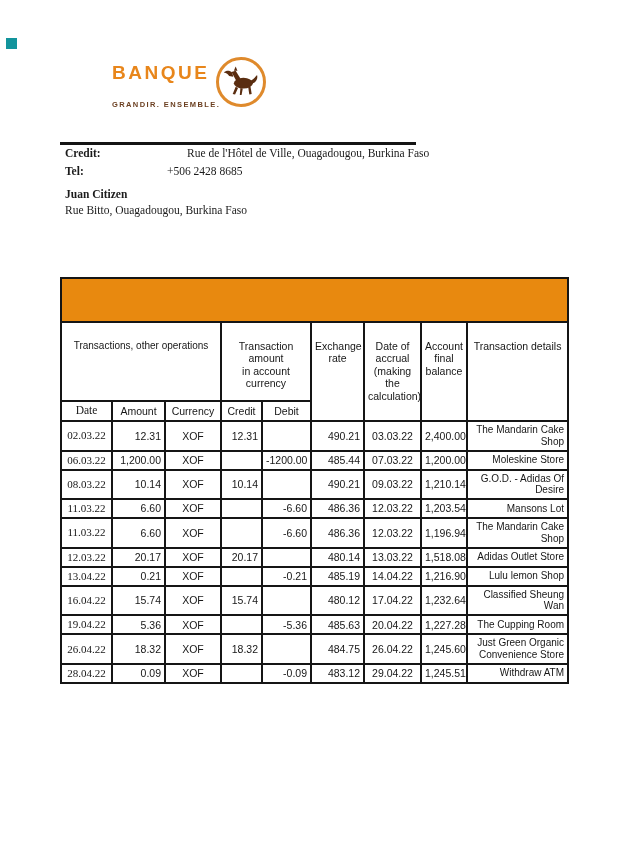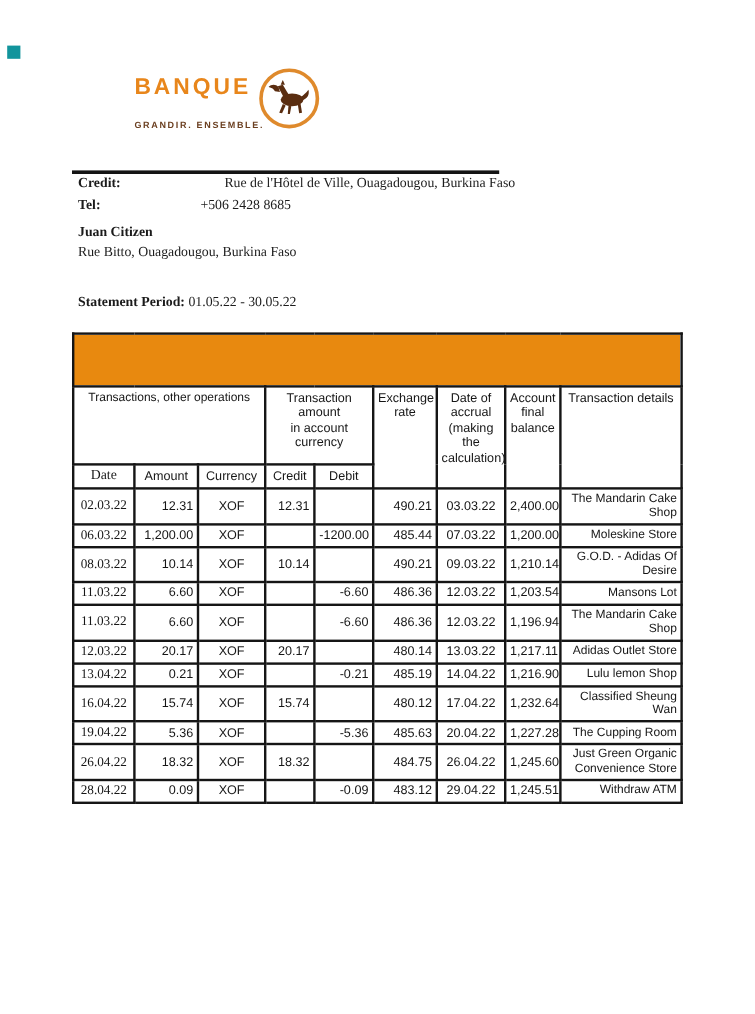--- a/index.html
+++ b/index.html
@@ -25,21 +25,21 @@
   .lbl{font-weight:bold;}
   .addr-row{position:absolute;left:65px;font-size:11.5px;}
   .addr-val{position:absolute;left:167px;font-size:11.5px;white-space:nowrap;}
 
   
   table.stmt{position:absolute;left:60px;top:277px;width:507px;border-collapse:collapse;
              table-layout:fixed;font-family:"Liberation Sans",sans-serif;font-size:10.5px;color:#161616;}
   table.stmt td,table.stmt th{border:2px solid #151515;padding:2px 3px;vertical-align:middle;
              font-weight:normal;line-height:1.18;overflow:hidden;}
   tr.banner-row td{height:42px;background:#E8890F;padding:0;}
-  tr.row-group th{height:58px;vertical-align:top;white-space:pre-line;text-align:center;padding-top:3px;}
+  tr.row-group th{height:58px;vertical-align:top;white-space:pre-line;text-align:center;padding-top:17px;}
   th.h-trans{text-align:left;font-weight:bold;font-size:10px;white-space:nowrap;padding-left:4px;}
   th.h-amtcur{text-align:left;padding-left:4px;}
   tr.row-sub th{height:14px;text-align:center;}
   th.h-date{font-family:"Liberation Serif",serif;font-weight:bold;font-size:11.5px;}
   td.c-date{font-family:"Liberation Serif",serif;font-weight:bold;font-size:11px;text-align:center;padding:6px 2px;}
   td.c-amount,td.c-credit,td.c-debit,td.c-rate,td.c-balance{text-align:right;padding-right:4px;}
   td.c-currency,td.c-accrual{text-align:center;}
   td.c-details{text-align:right;font-size:10px;padding-right:4px;}
 
   
@@ -77,24 +77,20 @@
 
   <div class="topline"></div>
   <div class="addr-row lbl" style="top:147px;">Credit:</div>
   <div class="addr-val" style="top:147px;margin-left:20px;">Rue de l'Hôtel de Ville, Ouagadougou, Burkina Faso</div>
   <div class="addr-row lbl" style="top:165px;">Tel:</div>
   <div class="addr-val" style="top:165px;">+506 2428 8685</div>
 
   <div class="addr-row lbl" style="top:188px;">Juan Citizen</div>
   <div class="addr-row" style="top:204px;">Rue Bitto, Ouagadougou, Burkina Faso</div>
 
-  <div class="addr-row" style="top:246px;">
-    <span class="lbl">Statement Period:</span>
-    <span>01.05.22 - 30.05.22</span>
-  </div>
 
   <table class="stmt">
     <colgroup>
       <col style="width:51px">
         <col style="width:53px">
         <col style="width:56px">
       <col style="width:41px">
         <col style="width:49px">
         <col style="width:53px">
       <col style="width:57px">
@@ -188,21 +184,21 @@
           <td class="c-details">The Mandarin Cake Shop</td>
         </tr>
         <tr>
           <td class="c-date">12.03.22</td>
           <td class="c-amount">20.17</td>
           <td class="c-currency">XOF</td>
           <td class="c-credit">20.17</td>
           <td class="c-debit"></td>
           <td class="c-rate">480.14</td>
           <td class="c-accrual">13.03.22</td>
-          <td class="c-balance">1,217.11</td>
+          <td class="c-balance">1,518.08</td>
           <td class="c-details">Adidas Outlet Store</td>
         </tr>
         <tr>
           <td class="c-date">13.04.22</td>
           <td class="c-amount">0.21</td>
           <td class="c-currency">XOF</td>
           <td class="c-credit"></td>
           <td class="c-debit">-0.21</td>
           <td class="c-rate">485.19</td>
           <td class="c-accrual">14.04.22</td>

